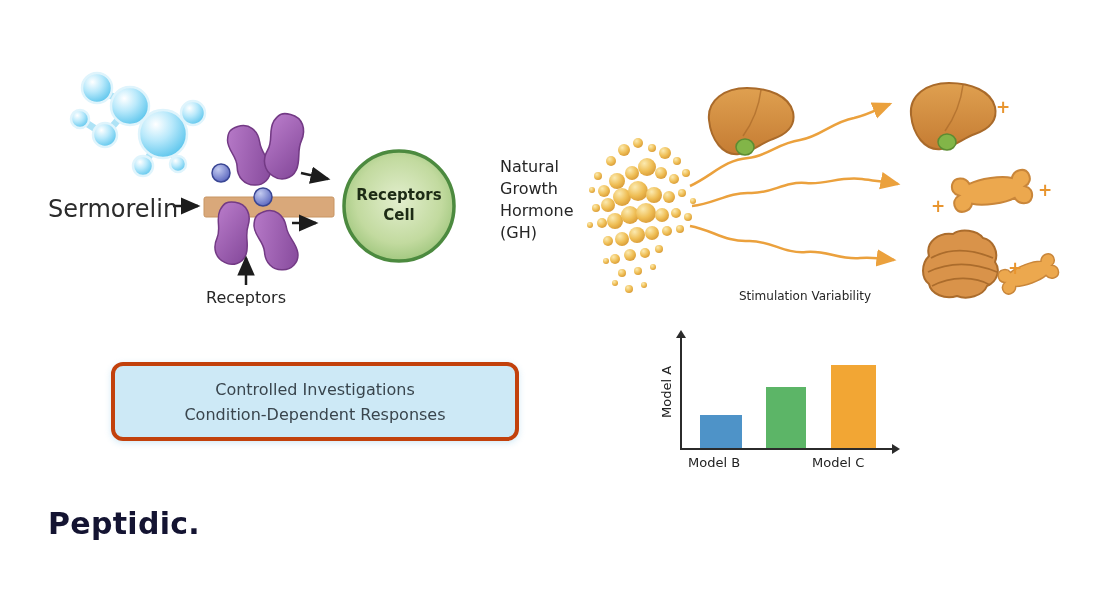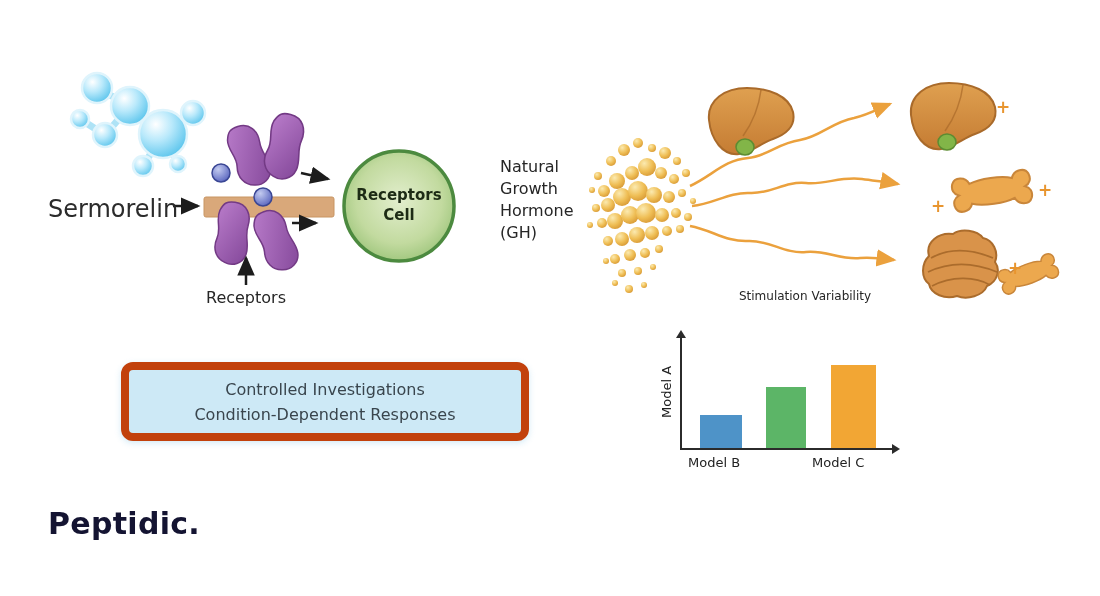--- a/index.html
+++ b/index.html
@@ -7,22 +7,22 @@
   body { background:#ffffff; font-family:"DejaVu Sans","Liberation Sans",sans-serif; }
   .canvas { position:relative; width:1100px; height:596px; background:#ffffff; overflow:hidden; }
   .art { position:absolute; left:0; top:0; }
   .label { position:absolute; color:#262626; }
   .sermorelin-label { left:48px; top:195px; font-size:24px; color:#2b2b2b; }
   .receptors-label { left:150px; top:287px; width:192px; text-align:center; font-size:16px; line-height:21px; }
   .cell-label { left:344px; top:185px; width:110px; text-align:center; font-weight:bold; font-size:15px; line-height:20px; color:#1d2b15; }
   .gh-label { left:500px; top:156px; width:100px; text-align:left; font-size:16px; line-height:22px; }
   .stimulation-label { left:700px; top:289px; width:210px; text-align:center; font-size:12px; }
   .infobox {
-    position:absolute; left:121px; top:362px; width:408px; height:79px;
-    border-radius:12px; border:8px solid #c2410c; background:#cde9f6;
+    position:absolute; left:111px; top:362px; width:408px; height:79px;
+    border-radius:12px; border:4px solid #c2410c; background:#cde9f6;
     display:flex; flex-direction:column; justify-content:center; align-items:center;
     font-size:16px; line-height:25px; color:#39454d;
     box-shadow:0 2px 6px rgba(110,185,225,.3);
   }
   .brand { left:48px; top:506px; font-size:30px; font-weight:700; color:#141432; letter-spacing:.3px; }
   .plus { position:absolute; color:#e8952f; font-size:17px; font-weight:700; }
   .plus-1 { left:996px; top:97px; }
   .plus-2 { left:931px; top:196px; }
   .plus-3 { left:1038px; top:180px; }
   .plus-4 { left:1008px; top:258px; }

